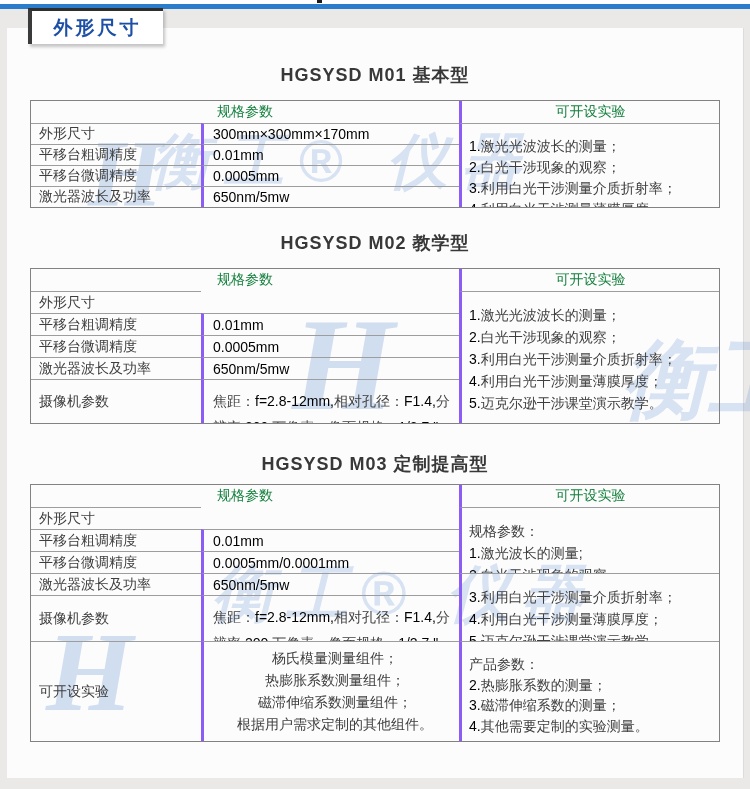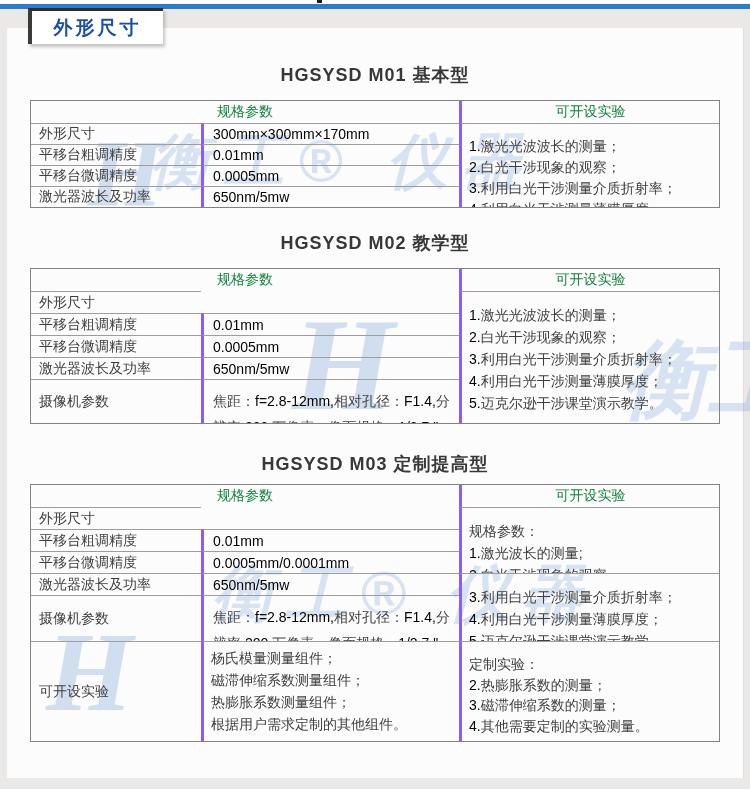--- a/index.html
+++ b/index.html
@@ -46,21 +46,21 @@
   .cell{border-left:3px solid #8b5cf6;border-top:1px solid #9d9d9d;box-sizing:border-box;overflow:hidden;}
   .nL{border-left:none;} .nT{border-top:none;}
   .hdr{display:flex;align-items:center;justify-content:center;color:#15803d;}
   .lab{display:flex;align-items:center;padding-left:8px;}
   .val{display:flex;align-items:center;padding-left:9px;}
   .val.multi{display:block;padding-top:8px;line-height:26px;}
   .expcell{padding-top:12px;}
   .line{padding-left:7px;line-height:21px;}
   .tb2 .line,.tb3 .line{line-height:22px;}
   .tb3 .grpC .line{line-height:19.6px;padding-top:1px;}
-  .addon .line{line-height:22px;}
+  .addon .line{line-height:22px;text-align:center;}
   .addon{padding-top:5px;}
   .rich b{font-weight:400;color:#000000;}
 </style>
 </head>
 <body>
 
 <div class="content"></div>
 <div class="top-white"></div>
 <div class="accent-bar" style="background: rgb(43, 124, 203);"></div>
 <div class="black-tick"></div>
@@ -156,34 +156,34 @@
   <div class="cell nL lab" style="grid-area:5/1">激光器波长及功率</div>
   <div class="cell val rich" style="grid-area:5/2">
       <b>650nm/5mw</b>
     </div>
   <div class="cell nL lab" style="grid-area:6/1">摄像机参数</div>
   <div class="cell val multi rich" style="grid-area:6/2">焦距：<b>f=2.8-12mm,</b>相对孔径：<b>F1.4,</b>分辨率 <b>200</b> 万像素，像面规格：<b>1/2.7</b> <b>"</b></div>
 
   <div class="cell nL lab" style="grid-area:7/1">可开设实验</div>
   <div class="cell expcell addon" style="grid-area:7/2">
     <div class="line">杨氏模量测量组件；</div>
+    <div class="line">热膨胀系数测量组件；</div>
     <div class="line">磁滞伸缩系数测量组件；</div>
-    <div class="line">热膨胀系数测量组件；</div>
     <div class="line">根据用户需求定制的其他组件。</div>
   </div>
 
   <div class="cell expcell" style="grid-area:2/3/5/4">
     <div class="line">规格参数：</div>
     <div class="line rich"><b>1.</b>激光波长的测量;</div>
     <div class="line rich"><b>2.</b>白光干涉现象的观察；</div>
   </div>
   <div class="cell expcell" style="grid-area:5/3/7/4">
     <div class="line rich"><b>3.</b>利用白光干涉测量介质折射率；</div>
     <div class="line rich"><b>4.</b>利用白光干涉测量薄膜厚度；</div>
     <div class="line rich"><b>5.</b>迈克尔逊干涉课堂演示教学。</div>
   </div>
   <div class="cell expcell grpC" style="grid-area:7/3/8/4">
-    <div class="line">定制实验：</div>
+    <div class="line">产品参数：</div>
     <div class="line rich"><b>2.</b>热膨胀系数的测量；</div>
     <div class="line rich"><b>3.</b>磁滞伸缩系数的测量；</div>
     <div class="line rich"><b>4.</b>其他需要定制的实验测量。</div>
   </div>
 </div>
 
 </body></html>

